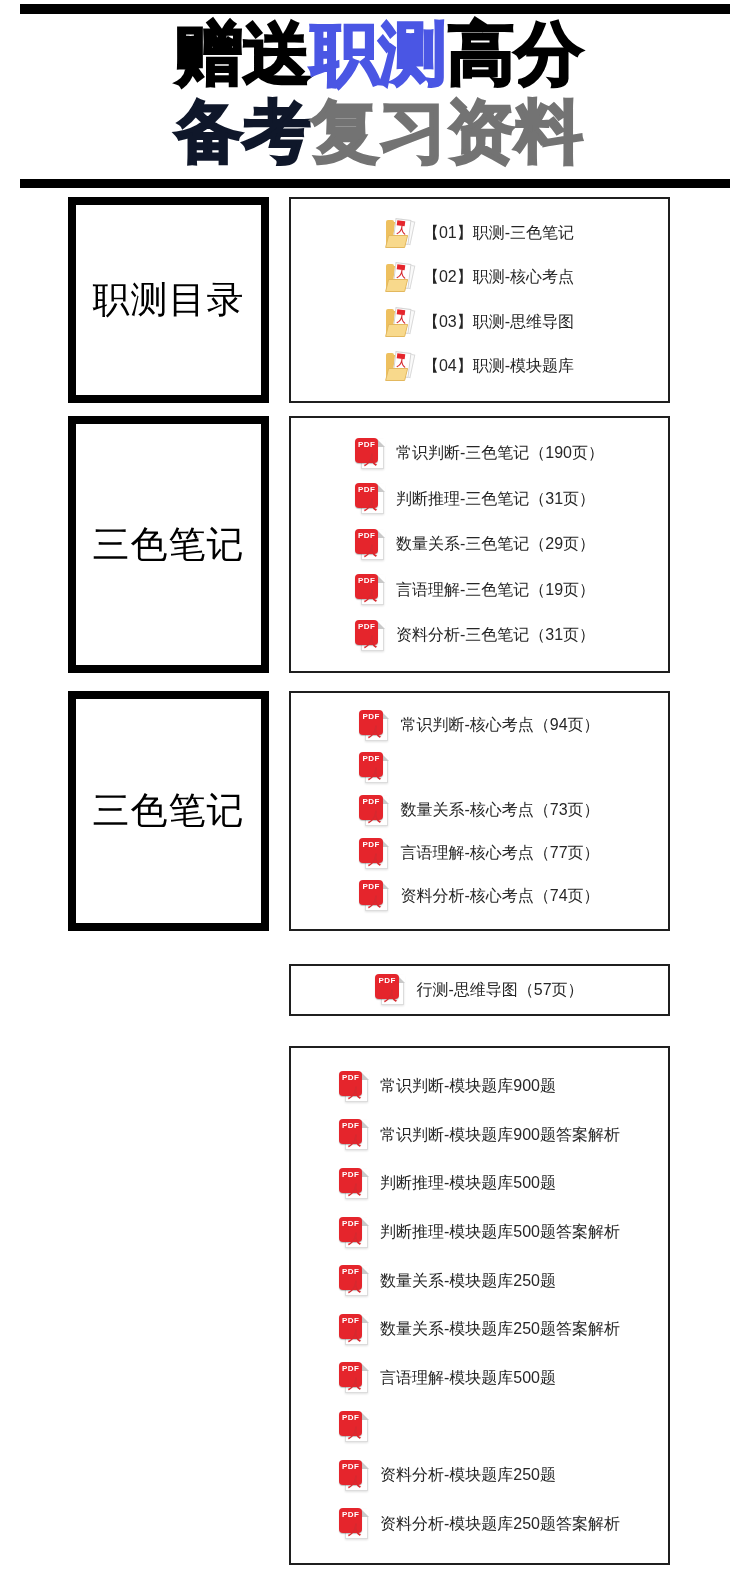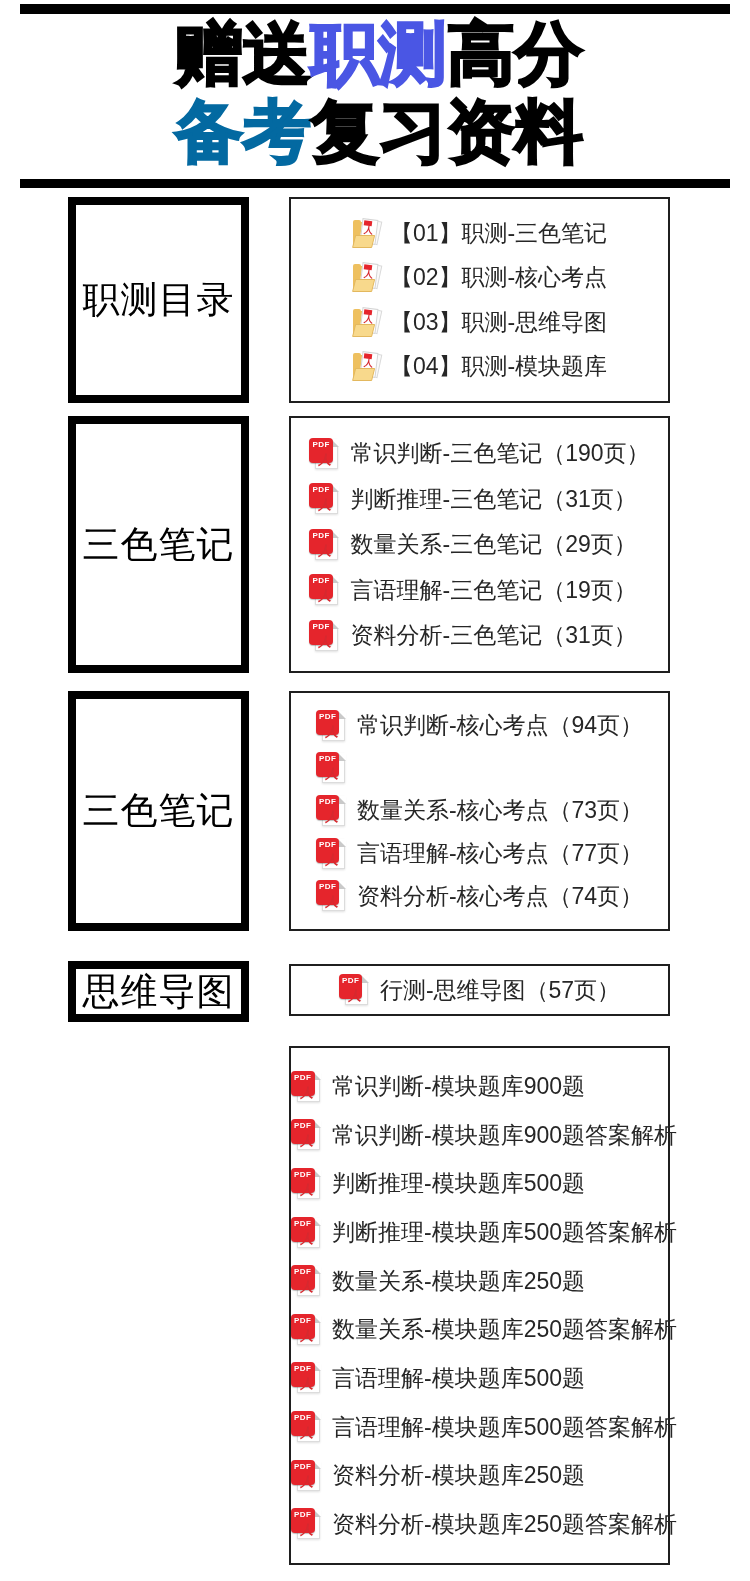--- a/index.html
+++ b/index.html
@@ -17,39 +17,39 @@
     letter-spacing:0px;-webkit-text-stroke-width:2.5px;white-space:nowrap;
   }
   
   .section{position:absolute;left:68px;width:602px;}
   #s1{top:197px;height:206px;}
   #s2{top:416px;height:257px;}
   #s3{top:691px;height:240px;}
   #s4{top:961px;height:61px;}
   #s5{top:1046px;height:519px;}
   .category-box{
-    position:absolute;left:0;top:0;bottom:0;width:181px;box-sizing:border-box;
+    position:absolute;left:0;top:0;bottom:0;width:201px;box-sizing:border-box;
     border:8px solid #000;display:flex;align-items:center;justify-content:center;
     background:#fff;
   }
   .category-label{
     font-family:"Liberation Serif","DejaVu Serif",serif;
     font-size:37px;color:#000;letter-spacing:1px;white-space:nowrap;
   }
   .file-panel{
     position:absolute;left:221px;right:0;top:0;bottom:0;box-sizing:border-box;
     border:2px solid #1f1f1f;background:#fff;
   }
   #s4 .file-panel{top:3px;bottom:6px;}
   .file-list{
     list-style:none;margin:0 auto;padding:6px 0;height:100%;box-sizing:border-box;
     width:max-content;display:flex;flex-direction:column;justify-content:space-evenly;
   }
   .file-item{display:flex;align-items:center;gap:11px;}
-  .file-label{font-size:23px;color:#262626;white-space:nowrap;}
+  .file-label{font-size:16px;color:#262626;white-space:nowrap;}
   
   .pdf-icon{position:relative;width:30px;height:32px;flex:0 0 auto;display:inline-block;}
   .pdf-page{position:absolute;left:6px;top:1px;width:21px;height:28px;background:#fff;
     border:1px solid #dcdcdc;box-shadow:0 1px 2px rgba(0,0,0,.12);}
   .pdf-dogear{position:absolute;right:0px;top:1px;width:0;height:0;
     border:4px solid #c9c9c9;border-top-color:#fff;border-right-color:#fff;}
   .pdf-badge{position:absolute;left:0;top:0;height:25px;padding:0 3px;border-radius:4px;
     background:#e5252c;color:#fff;font-size:8px;line-height:13px;font-weight:bold;
     letter-spacing:0.5px;box-shadow:0 1px 1px rgba(0,0,0,.25);}
   .pdf-glyph{position:absolute;left:10px;top:15px;color:#d6292f;font-size:13px;
@@ -71,21 +71,21 @@
     background:#f8d98c;border:1px solid #e3b85e;box-sizing:border-box;
     transform:skewX(-14deg);transform-origin:bottom left;border-radius:1px;}
 </style>
 </head>
 <body>
 
 <div class="bar" id="top-bar"></div>
 
 <div id="title">
   <div class="title-line"><span style="color: rgb(0, 0, 0);">赠送</span><span style="color: rgb(74, 86, 228);">职测</span><span style="color: rgb(0, 0, 0);">高分</span></div>
-  <div class="title-line"><span style="color: #0369a1;">备考</span><span style="color: #000000;">复习资料</span></div>
+  <div class="title-line"><span style="color: #0f172a;">备考</span><span style="color: #737373;">复习资料</span></div>
 </div>
 
 <div class="bar" id="divider-bar"></div>
 
 <div class="section" id="s1">
   <div class="category-box">
     <span class="category-label">职测目录</span>
   </div>
   <div class="file-panel">
     <ul class="file-list">
@@ -248,23 +248,20 @@
             <span class="pdf-badge">PDF</span>
             <span class="pdf-glyph">人</span>
           </span>
           <span class="file-label">资料分析-核心考点（74页）</span>
         </li>
       </ul>
   </div>
 </div>
 
 <div class="section" id="s4">
-  <div class="category-box">
-    <span class="category-label">思维导图</span>
-  </div>
   <div class="file-panel">
     <ul class="file-list">
         <li class="file-item">
           <span class="pdf-icon">
             <span class="pdf-page"></span>
             <span class="pdf-dogear"></span>
             <span class="pdf-badge">PDF</span>
             <span class="pdf-glyph">人</span>
           </span>
           <span class="file-label">行测-思维导图（57页）</span>
@@ -339,21 +336,20 @@
           </span>
           <span class="file-label">言语理解-模块题库500题</span>
         </li>
         <li class="file-item">
           <span class="pdf-icon">
             <span class="pdf-page"></span>
             <span class="pdf-dogear"></span>
             <span class="pdf-badge">PDF</span>
             <span class="pdf-glyph">人</span>
           </span>
-          <span class="file-label">言语理解-模块题库500题答案解析</span>
         </li>
         <li class="file-item">
           <span class="pdf-icon">
             <span class="pdf-page"></span>
             <span class="pdf-dogear"></span>
             <span class="pdf-badge">PDF</span>
             <span class="pdf-glyph">人</span>
           </span>
           <span class="file-label">资料分析-模块题库250题</span>
         </li>

